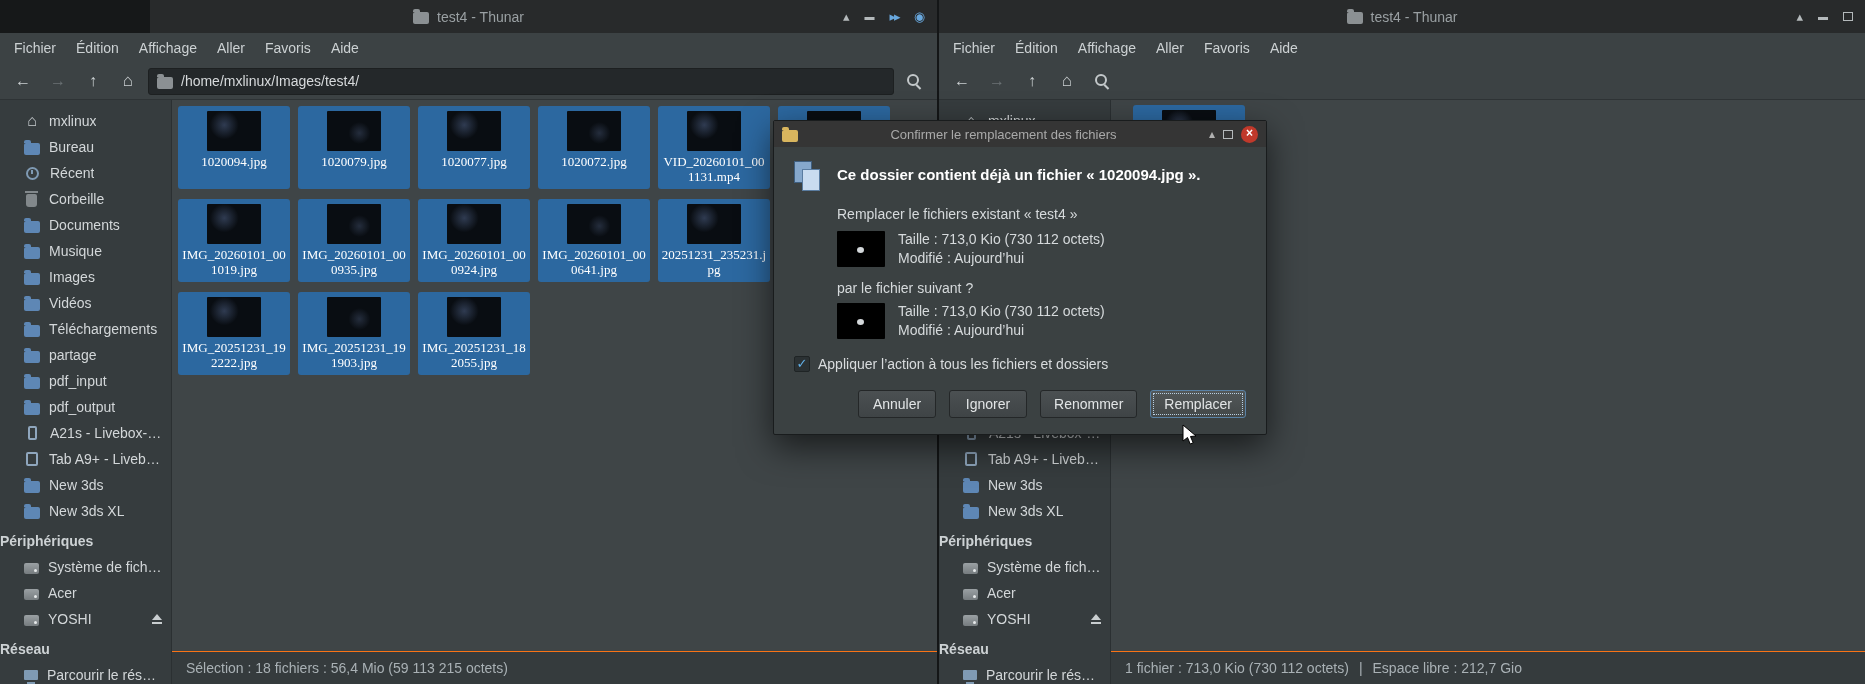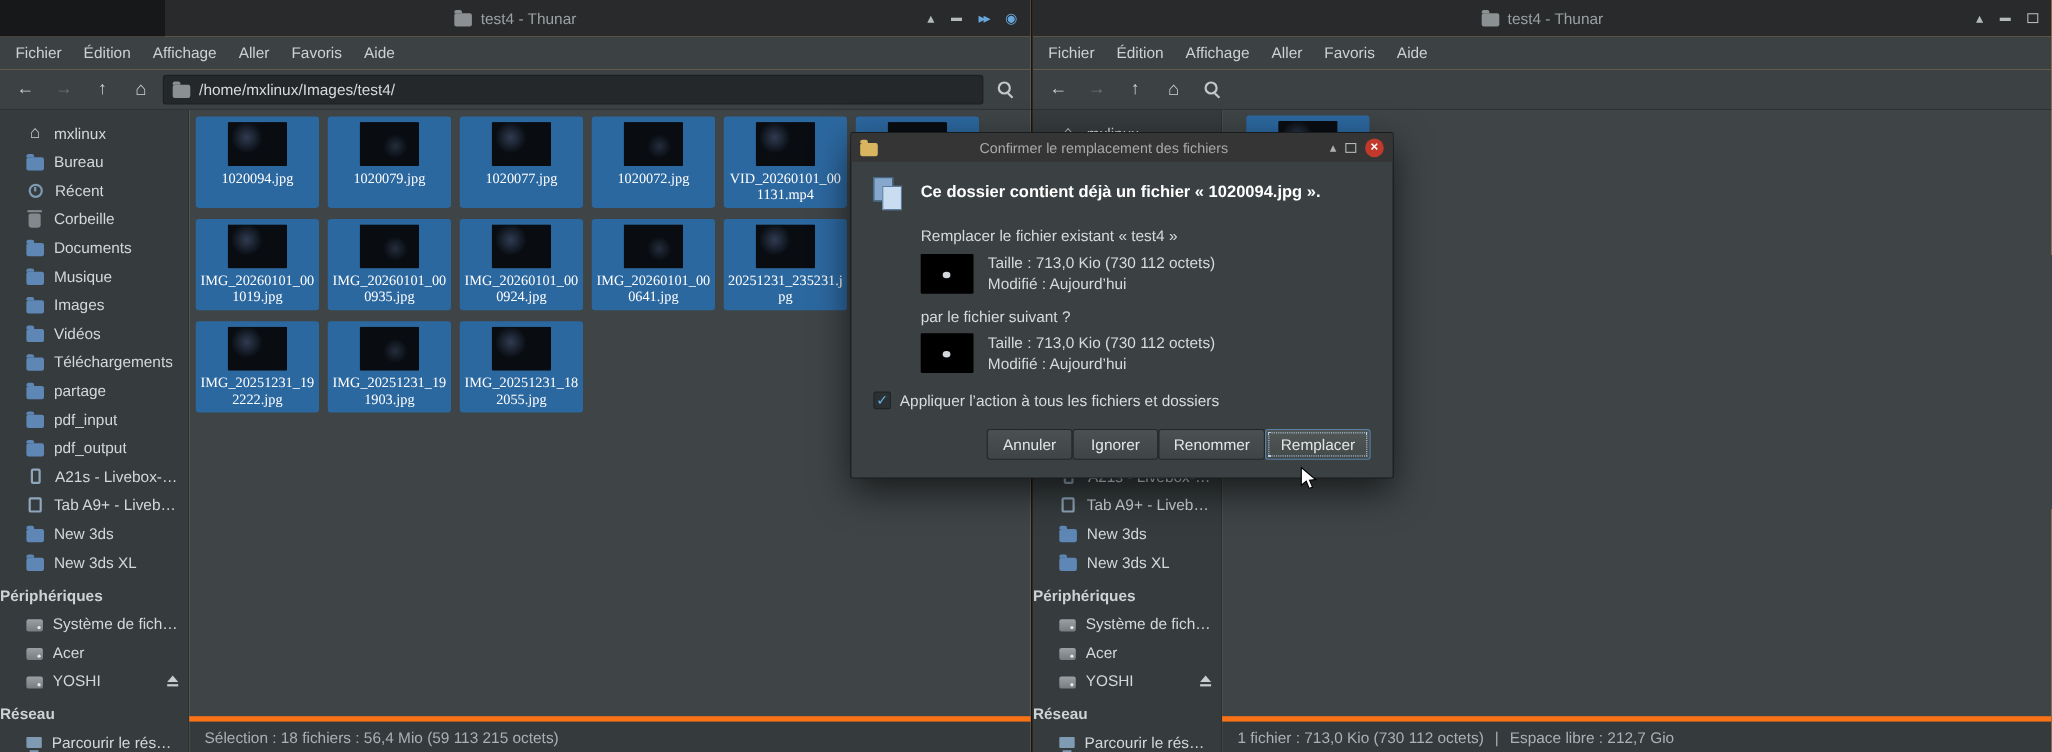--- a/index.html
+++ b/index.html
@@ -68,21 +68,21 @@
   .col-right { flex:1; display:flex; flex-direction:column; min-width:0; }
   .filepane { flex:1; background:#3f4547; padding:6px; display:flex; flex-wrap:wrap; gap:10px 8px; align-content:flex-start; position:relative; min-height:0; }
   .tile { width:112px; background:#2c68a0; border-radius:3px; padding:5px 2px 5px; display:flex; flex-direction:column; align-items:center; gap:4px; }
   .thumb { width:54px; height:40px; background:#090d12; border-radius:1px; position:relative;
            background-image:radial-gradient(circle at 32% 35%, rgba(110,135,185,.38), rgba(0,0,0,0) 32%); }
   .tile:nth-child(even) .thumb { background-image:radial-gradient(circle at 60% 55%, rgba(100,120,160,.30), rgba(0,0,0,0) 28%); }
   .thumb.bright { background:#2e3844; background-image:radial-gradient(circle at 50% 40%, rgba(190,200,210,.55), rgba(20,26,34,.2) 60%); }
   .tile-label { color:#ffffff; font-size:13px; line-height:1.12; text-align:center; word-break:break-all; max-width:106px;font-family:Liberation Serif, serif; }
   .tile.ghost { position:absolute; left:22px; top:5px; }
 
-  .statusbar { height:33px; flex:none; background:#353b3d; border-top:5px solid #f97316; display:flex; align-items:center; padding:0 14px; gap:10px; color:#a9b1b5; font-size:14px; white-space:nowrap; overflow:hidden; }
+  .statusbar { height:33px; flex:none; background:#353b3d; border-top:1px solid #f97316; display:flex; align-items:center; padding:0 14px; gap:10px; color:#a9b1b5; font-size:14px; white-space:nowrap; overflow:hidden; }
 
   
   #dialog { position:absolute; left:773px; top:120px; width:494px; background:#3b4142; border:1px solid #191c1d; border-radius:2px; box-shadow:0 12px 34px rgba(0,0,0,.6); z-index:50; }
   .dlg-titlebar { height:26px; background:#353535; display:flex; align-items:center; padding:0 8px; gap:8px; }
   .dlg-title { flex:1; text-align:center; color:#a9a9a9; font-size:13px; white-space:nowrap; overflow:hidden; }
   .dlg-tb-btn { color:#b0b0b0; font-size:12px; display:flex; align-items:center; justify-content:center; }
   .dlg-close { width:17px; height:17px; border-radius:50%; background:#c0392b; color:#ffffff; font-size:12px; font-weight:bold; line-height:15px; text-align:center; }
   .dlg-body { padding:14px 20px 16px; }
   .dlg-head-row { display:flex; gap:15px; align-items:flex-start; }
   .icon-copy { width:28px; height:30px; flex:none; }
@@ -90,21 +90,21 @@
   .icon-copy::after { content:""; position:absolute; left:8px; top:8px; width:16px; height:20px; background:#c9dcf0; border:1px solid #5a7ca0; }
   .dlg-heading { font-size:15px; font-weight:bold; color:#ffffff; margin-top:5px;text-align:center; }
   .dlg-sub { margin:15px 0 8px 43px; color:#d6dadc; font-size:14px; }
   .file-row { margin:6px 0 6px 43px; display:flex; gap:13px; align-items:center; }
   .file-thumb { width:48px; height:36px; flex:none; background:#000000; border-radius:1px; position:relative; }
   .file-thumb::after { content:""; position:absolute; left:20px; top:16px; width:7px; height:6px; border-radius:50%; background:#d4d8db; }
   .file-meta { color:#d6dadc; font-size:14px; line-height:1.35; }
   .dlg-question { margin:12px 0 6px 43px; color:#d6dadc; font-size:14px; }
   .dlg-check-row { margin:16px 0 0 0; display:flex; align-items:center; gap:8px; color:#d9dcde; font-size:14px; }
   .checkbox { width:16px; height:16px; flex:none; background:#2b3133; border:1px solid #1f2425; border-radius:2px; color:#62b0e8; font-size:13px; font-weight:bold; line-height:14px; text-align:center; }
-  .dlg-buttons { display:flex; justify-content:flex-end; margin-top:18px; }
+  .dlg-buttons { display:flex; justify-content:flex-end; gap:13px; margin-top:18px; }
   .dlg-btn { min-width:78px; padding:5px 13px; background:linear-gradient(#4b5052,#3f4446); border:1px solid #242728; border-radius:3px; color:#e2e5e6; font-size:14px; text-align:center; }
   .dlg-btn.focused { outline:1px dotted #b8cfe3; outline-offset:-4px; border-color:#5a82a6; background:linear-gradient(#525758,#434849); }
 
   .cursor { position:absolute; left:1182px; top:424px; z-index:100; }
 </style>
 </head>
 <body>
 
 <div class="window" id="win-left">
   <div class="titlebar">
@@ -430,21 +430,21 @@
     <span class="dlg-title">Confirmer le remplacement des fichiers</span>
     <span class="dlg-tb-btn g-shade"></span>
     <span class="box-icon"></span>
     <span class="dlg-close">×</span>
   </div>
   <div class="dlg-body">
     <div class="dlg-head-row">
       <span class="icon icon-copy"></span>
       <div class="dlg-heading">Ce dossier contient déjà un fichier « 1020094.jpg ».</div>
     </div>
-    <div class="dlg-sub">Remplacer le fichier existant « test4 »</div>
+    <div class="dlg-sub">Remplacer le fichiers existant « test4 »</div>
     <div class="file-row">
       <div class="file-thumb"></div>
       <div class="file-meta">
         <div>Taille : 713,0 Kio (730 112 octets)</div>
         <div>Modifié : Aujourd’hui</div>
       </div>
     </div>
     <div class="dlg-question">par le fichier suivant ?</div>
     <div class="file-row">
       <div class="file-thumb"></div>

